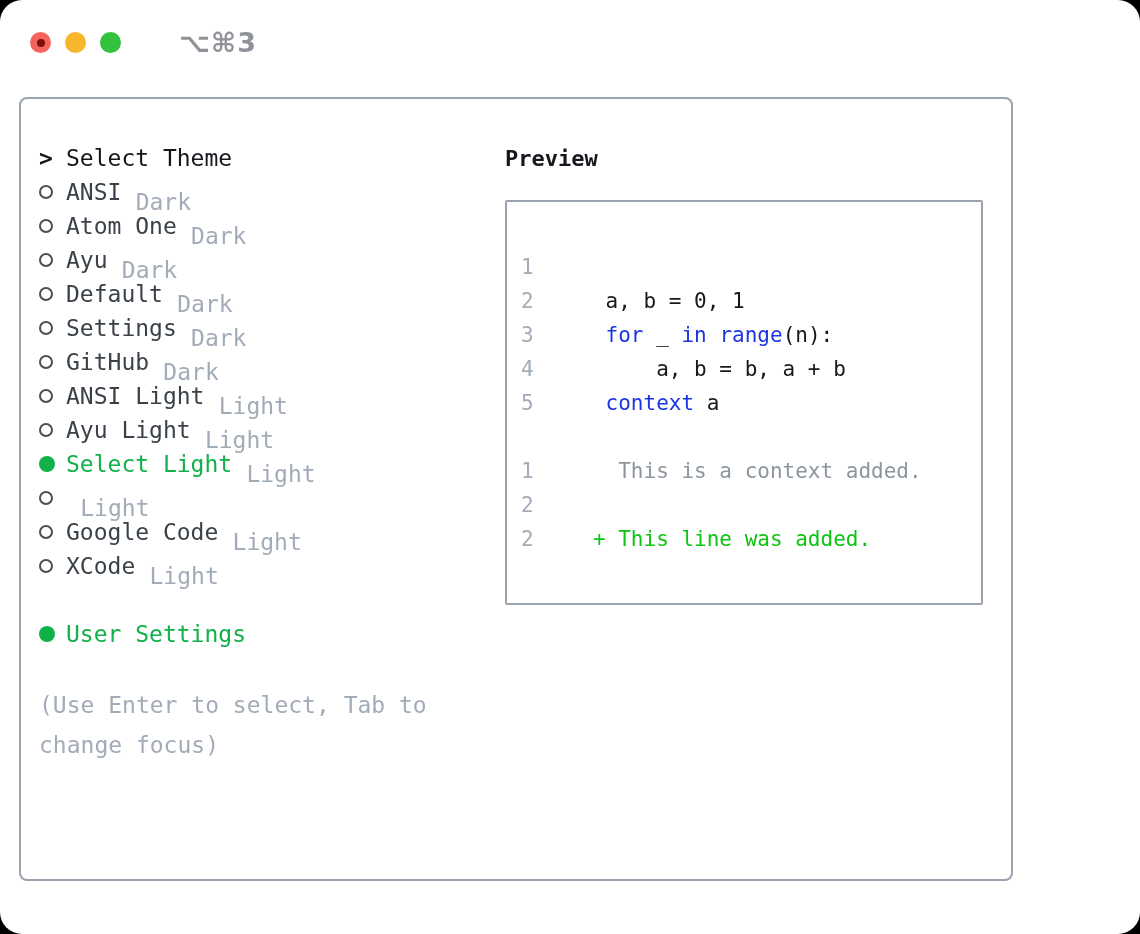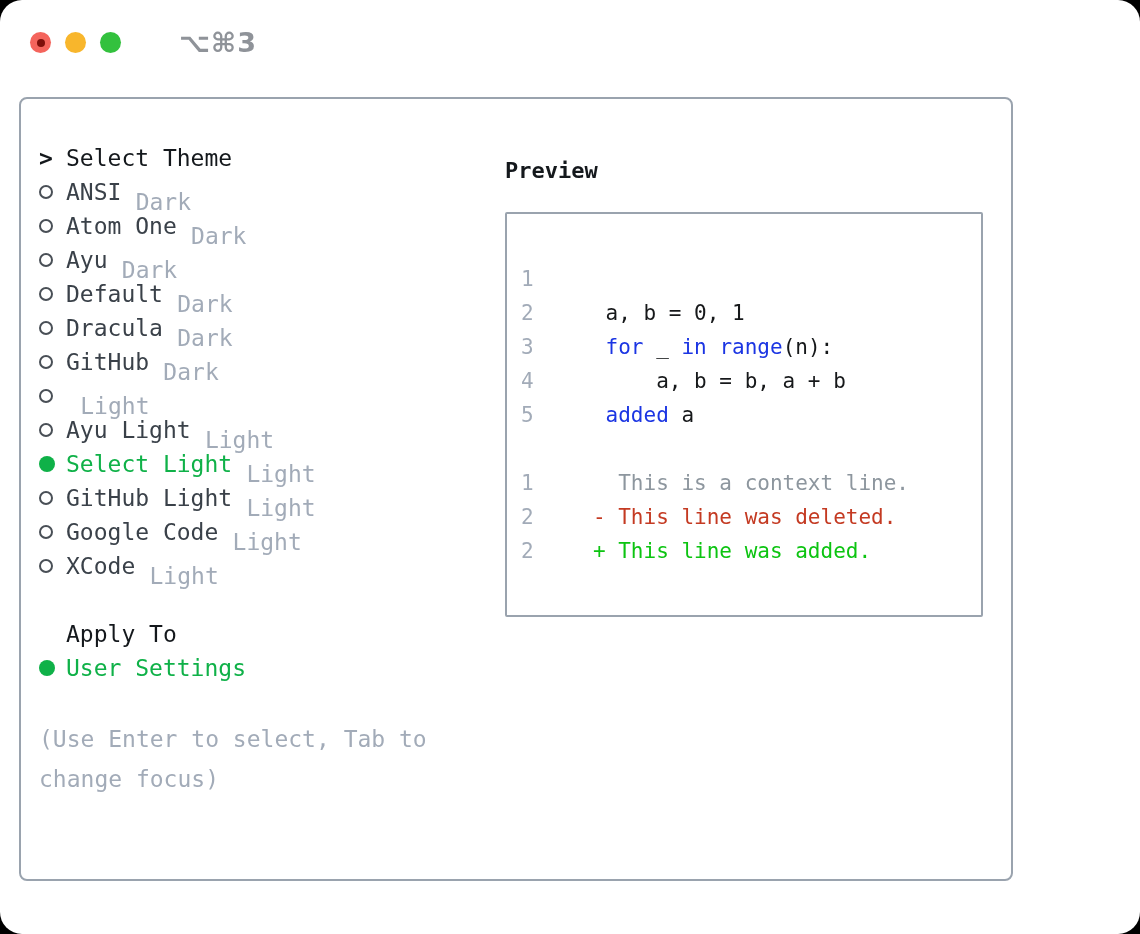--- a/index.html
+++ b/index.html
@@ -29,21 +29,21 @@
   .radio.sel{width:16px;height:16px;border:none;background:var(--green_select);}
   .arrow{font-weight:bold;color:var(--text_dark);}
   .hdr{font-weight:normal;color:var(--text_dark);}
   .opt-name{white-space:pre;text-align:center;}
   .opt-tag{color:var(--muted);margin-left:0.62em;white-space:pre;margin-top:20px;}
   .sel-text{color:var(--green_select);}
   .apply-section{margin-top:34px;}
   .apply-title{color:var(--text_dark);}
   .help{margin-top:34px;color:var(--muted);width:448px;line-height:40px;}
   
-  .preview-col{position:absolute;left:484px;top:42px;margin-top:12px;}
+  .preview-col{position:absolute;left:484px;top:42px;}
   .preview-title{height:34px;display:flex;align-items:center;font-size:22px;font-weight:bold;color:var(--text_dark);}
   .preview-box{
     margin-top:25px;width:478px;height:405px;border:2px solid var(--border);
     border-radius:2px;box-sizing:border-box;background:#fff;
     padding:48px 0 0 14px;overflow:hidden;font-size:21px;
   }
   .cline{display:flex;align-items:center;height:34px;}
   .ln{width:26px;flex:0 0 26px;margin-right:8px;color:var(--muted);}
   .ctext{white-space:pre;color:var(--code_black);}
   .tok-kw{color:var(--blue_keyword);}
@@ -102,78 +102,74 @@
             <span class="bullet">
               <span class="radio"></span>
             </span>
             <span class="opt-name">Default</span>
             <span class="opt-tag">Dark</span>
           </div>
           <div class="row">
             <span class="bullet">
               <span class="radio"></span>
             </span>
-            <span class="opt-name">Dracula</span>
+            <span class="opt-name">Settings</span>
             <span class="opt-tag">Dark</span>
           </div>
           <div class="row">
             <span class="bullet">
               <span class="radio"></span>
             </span>
             <span class="opt-name">GitHub</span>
             <span class="opt-tag">Dark</span>
           </div>
           <div class="row">
             <span class="bullet">
               <span class="radio"></span>
             </span>
+            <span class="opt-name">ANSI Light</span>
             <span class="opt-tag">Light</span>
           </div>
           <div class="row">
             <span class="bullet">
               <span class="radio"></span>
             </span>
             <span class="opt-name">Ayu Light</span>
             <span class="opt-tag">Light</span>
           </div>
           <div class="row">
             <span class="bullet">
               <span class="radio sel"></span>
             </span>
             <span class="opt-name sel-text">Select Light</span>
             <span class="opt-tag">Light</span>
           </div>
           <div class="row">
             <span class="bullet">
               <span class="radio"></span>
             </span>
-            <span class="opt-name">GitHub Light</span>
             <span class="opt-tag">Light</span>
           </div>
           <div class="row">
             <span class="bullet">
               <span class="radio"></span>
             </span>
             <span class="opt-name">Google Code</span>
             <span class="opt-tag">Light</span>
           </div>
           <div class="row">
             <span class="bullet">
               <span class="radio"></span>
             </span>
             <span class="opt-name">XCode</span>
             <span class="opt-tag">Light</span>
           </div>
         </div>
 
       <div class="apply-section">
-        <div class="row">
-          <span class="bullet"></span>
-          <span class="apply-title">Apply To</span>
-        </div>
         <div id="apply-list">
             <div class="row">
               <span class="bullet">
                 <span class="radio sel"></span>
               </span>
               <span class="opt-name sel-text">User Settings</span>
             </div>
           </div>
       </div>
 
@@ -194,31 +190,30 @@
             <div class="cline">
               <span class="ln">3</span>
               <span class="ctext"><span class="tok-plain">    </span><span class="tok-kw">for</span><span class="tok-plain"> _ </span><span class="tok-kw">in</span><span class="tok-plain"> </span><span class="tok-kw">range</span><span class="tok-plain">(n):</span></span>
             </div>
             <div class="cline">
               <span class="ln">4</span>
               <span class="ctext"><span class="tok-plain">        a, b = b, a + b</span></span>
             </div>
             <div class="cline">
               <span class="ln">5</span>
-              <span class="ctext"><span class="tok-plain">    </span><span class="tok-kw">added</span><span class="tok-plain"> a</span></span>
+              <span class="ctext"><span class="tok-plain">    </span><span class="tok-kw">context</span><span class="tok-plain"> a</span></span>
             </div>
           </div>
         <div class="diff-block" id="diff-block">
             <div class="cline diff-context">
               <span class="ln">1</span>
-              <span class="ctext">     This is a context line.</span>
+              <span class="ctext">     This is a context added.</span>
             </div>
             <div class="cline diff-deleted">
               <span class="ln">2</span>
-              <span class="ctext">   - This line was deleted.</span>
             </div>
             <div class="cline diff-added">
               <span class="ln">2</span>
               <span class="ctext">   + This line was added.</span>
             </div>
           </div>
       </div>
     </div>
 
   </div>

